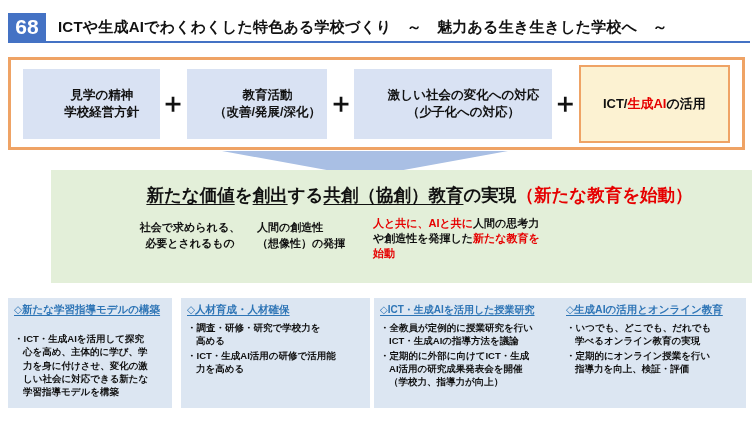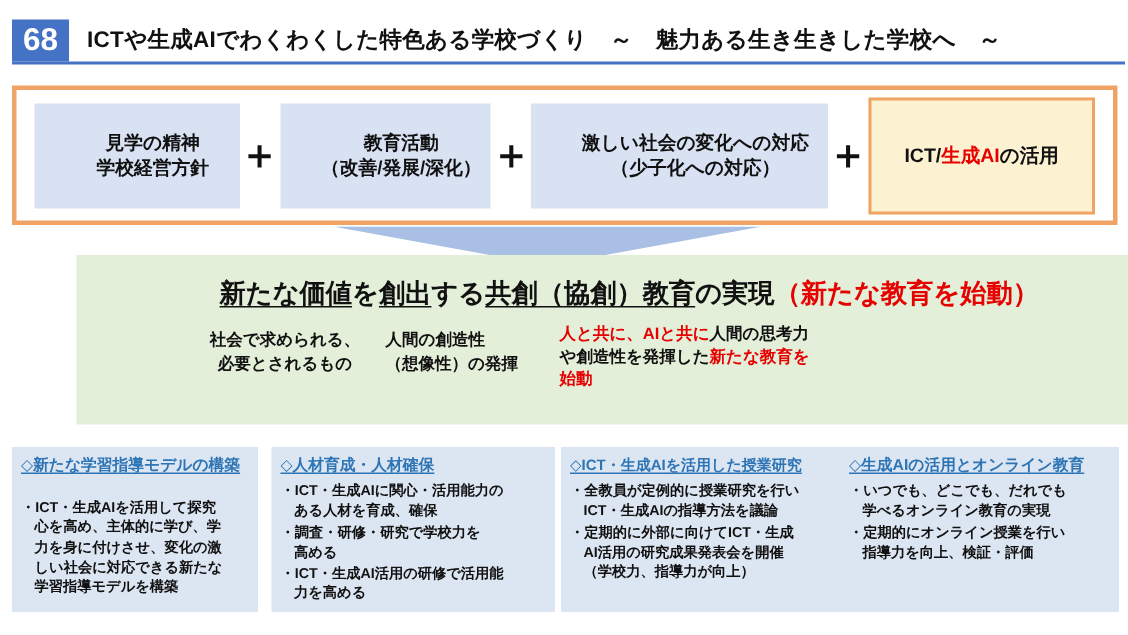--- a/index.html
+++ b/index.html
@@ -124,22 +124,20 @@
   <div class="col col1">
     <div class="col-h">◇新たな学習指導モデルの構築</div>
     <div class="bullet">・ICT・生成AIを活用して探究
 心を高め、主体的に学び、学
 力を身に付けさせ、変化の激
 しい社会に対応できる新たな
 学習指導モデルを構築</div>
   </div>
   <div class="col col2">
     <div class="col-h">◇人材育成・人材確保</div>
-    <div class="bullet">・ICT・生成AIに関心・活用能力の
-ある人材を育成、確保</div>
     <div class="bullet">・調査・研修・研究で学校力を
 高める</div>
     <div class="bullet">・ICT・生成AI活用の研修で活用能
 力を高める</div>
   </div>
   <div class="col col3">
     <div class="col-h">◇ICT・生成AIを活用した授業研究</div>
     <div class="bullet">・全教員が定例的に授業研究を行い
 ICT・生成AIの指導方法を議論</div>
     <div class="bullet">・定期的に外部に向けてICT・生成

